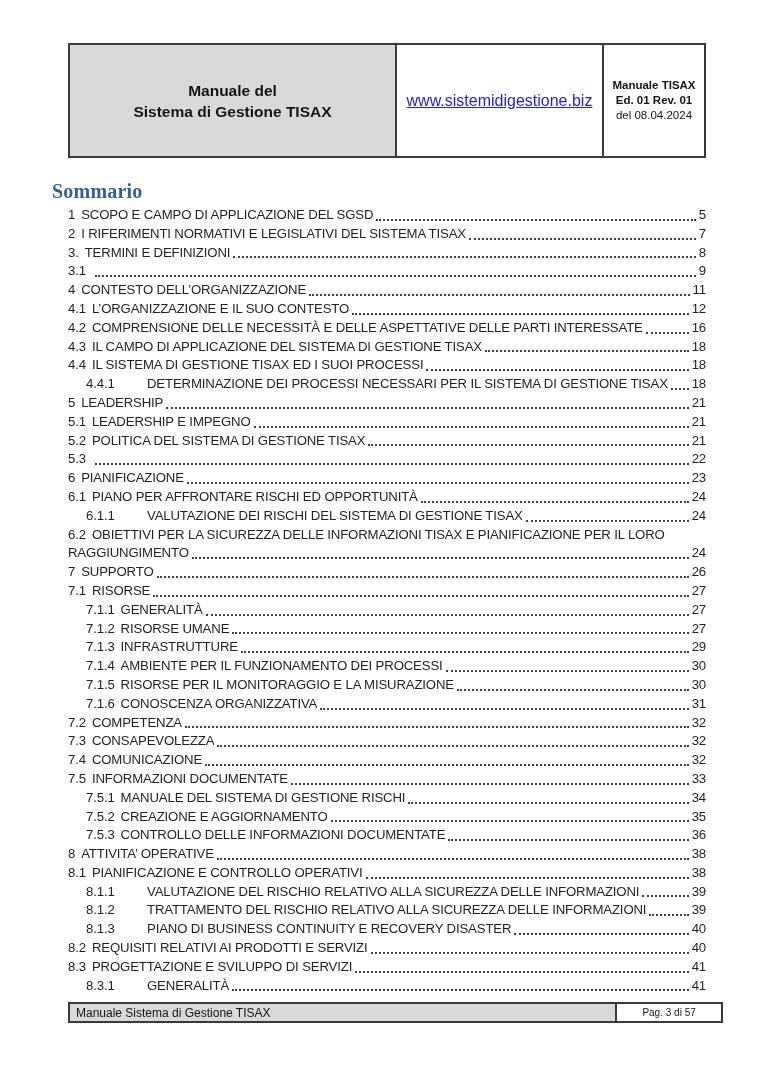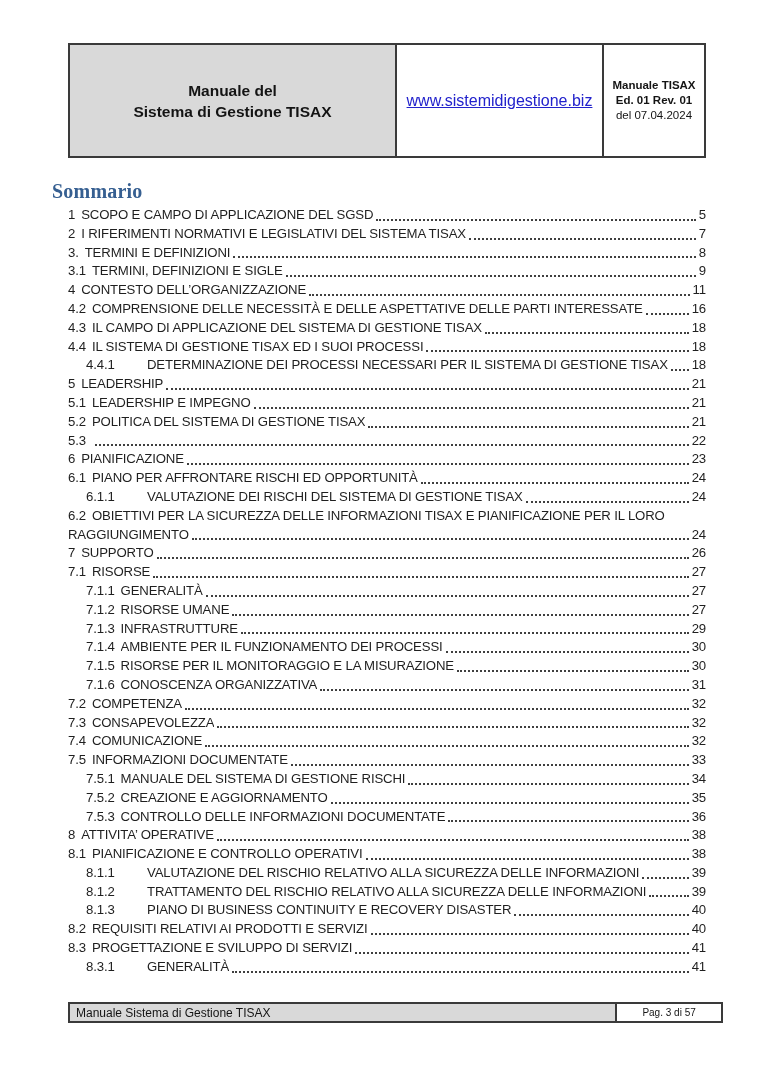--- a/index.html
+++ b/index.html
@@ -79,21 +79,21 @@
   <div class="hcell hcell-mid">
     <div>Manuale del</div>
     <div>Sistema di Gestione TISAX</div>
   </div>
   <div class="hcell hcell-left">
     <a class="site-link">www.sistemidigestione.biz</a>
   </div>
   <div class="hcell hcell-right">
     <div class="doc-name">Manuale TISAX</div>
     <div class="edition">Ed. 01 Rev. 01</div>
-    <div class="rev-date">del 07.04.2024</div>
+    <div class="rev-date">del 08.04.2024</div>
   </div>
 </div>
 
 <div class="sommario">Sommario</div>
 
 <div class="toc">
     <div class="toc-entry">
       <div class="toc-line">
         <span class="toc-num">1</span>
         <span class="toc-text">SCOPO E CAMPO DI APPLICAZIONE DEL SGSD</span>
@@ -113,31 +113,38 @@
       <div class="toc-line">
         <span class="toc-num">3.</span>
         <span class="toc-text">TERMINI E DEFINIZIONI</span>
         <span class="toc-dots"></span>
         <span class="toc-page">8</span>
       </div>
     </div>
     <div class="toc-entry">
       <div class="toc-line">
         <span class="toc-num">3.1</span>
-        <span class="toc-text">TERMINI, DEFINIZIONI E SIGLE</span>
         <span class="toc-dots"></span>
         <span class="toc-page">9</span>
       </div>
     </div>
     <div class="toc-entry">
       <div class="toc-line">
         <span class="toc-num">4</span>
         <span class="toc-text">CONTESTO DELL’ORGANIZZAZIONE</span>
         <span class="toc-dots"></span>
         <span class="toc-page">11</span>
+      </div>
+    </div>
+    <div class="toc-entry">
+      <div class="toc-line">
+        <span class="toc-num">4.1</span>
+        <span class="toc-text">L’ORGANIZZAZIONE E IL SUO CONTESTO</span>
+        <span class="toc-dots"></span>
+        <span class="toc-page">12</span>
       </div>
     </div>
     <div class="toc-entry">
       <div class="toc-line">
         <span class="toc-num">4.2</span>
         <span class="toc-text">COMPRENSIONE DELLE NECESSITÀ E DELLE ASPETTATIVE DELLE PARTI INTERESSATE</span>
         <span class="toc-dots"></span>
         <span class="toc-page">16</span>
       </div>
     </div>

